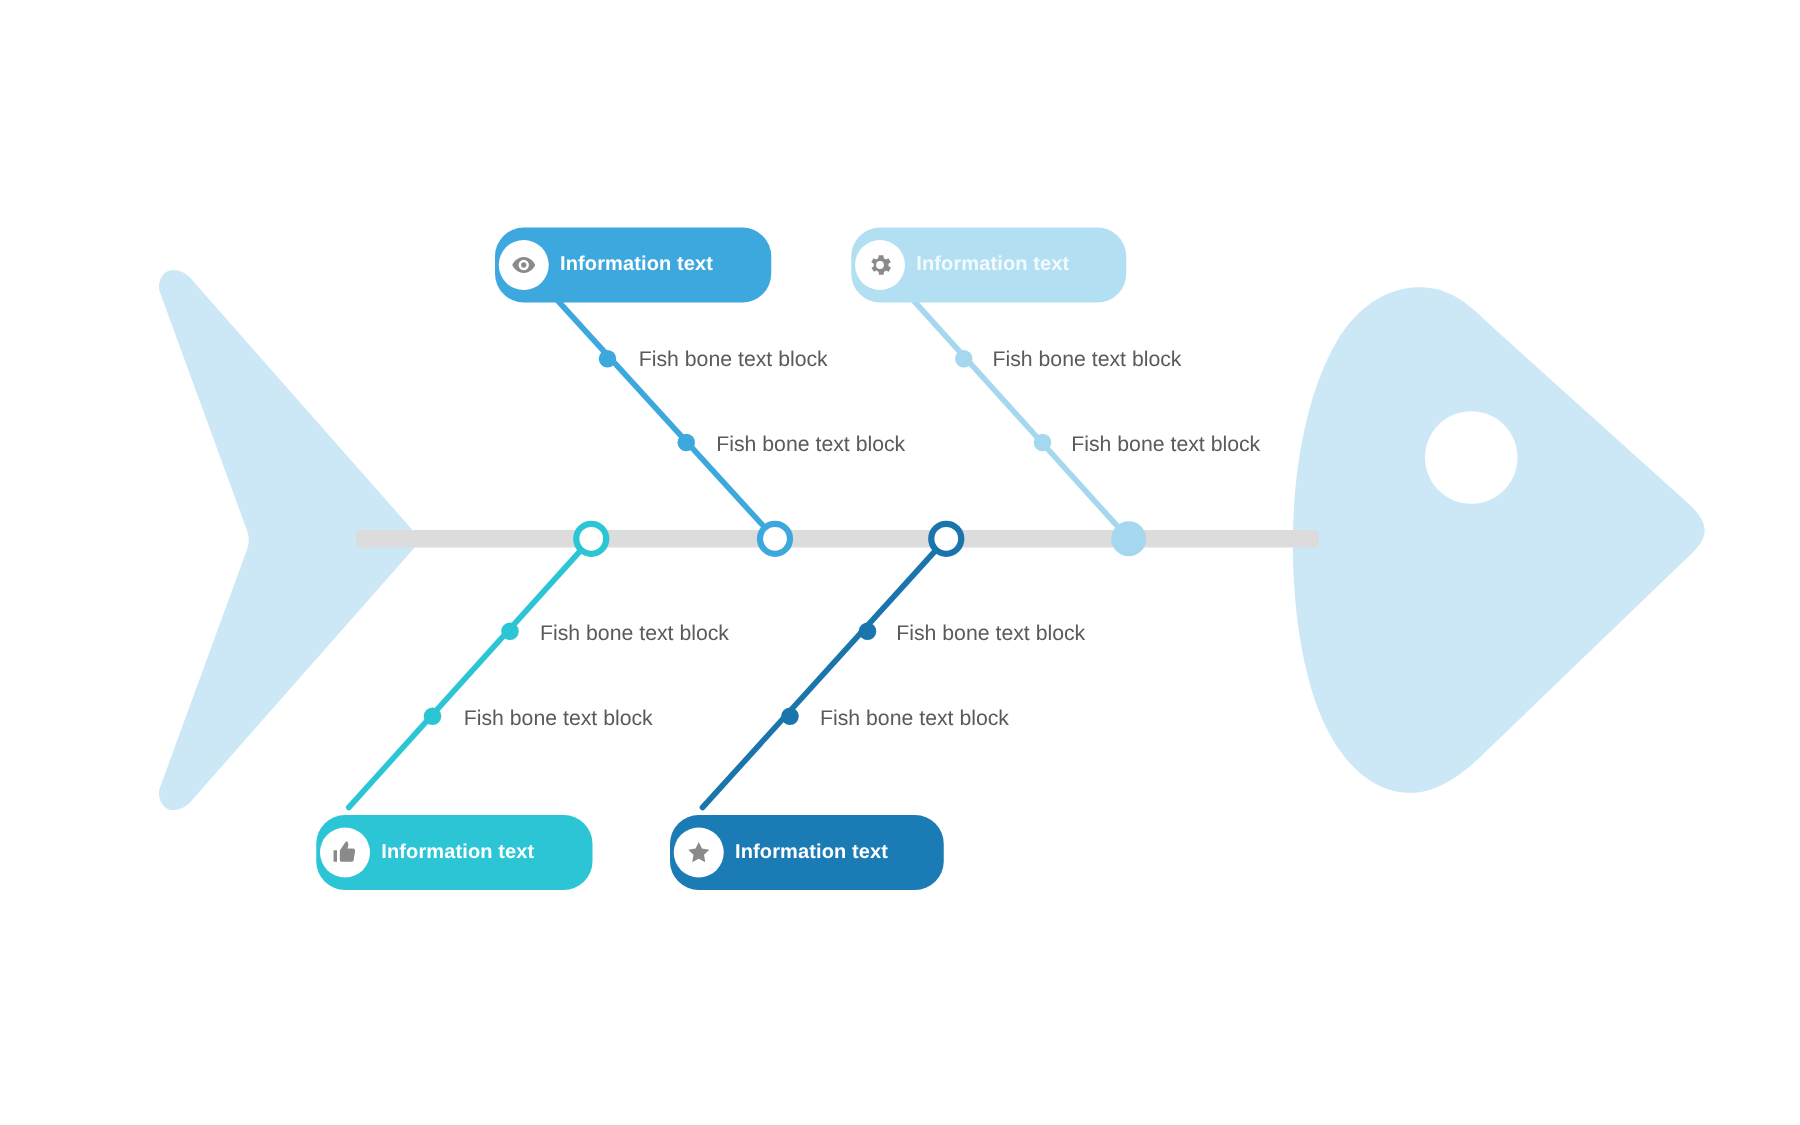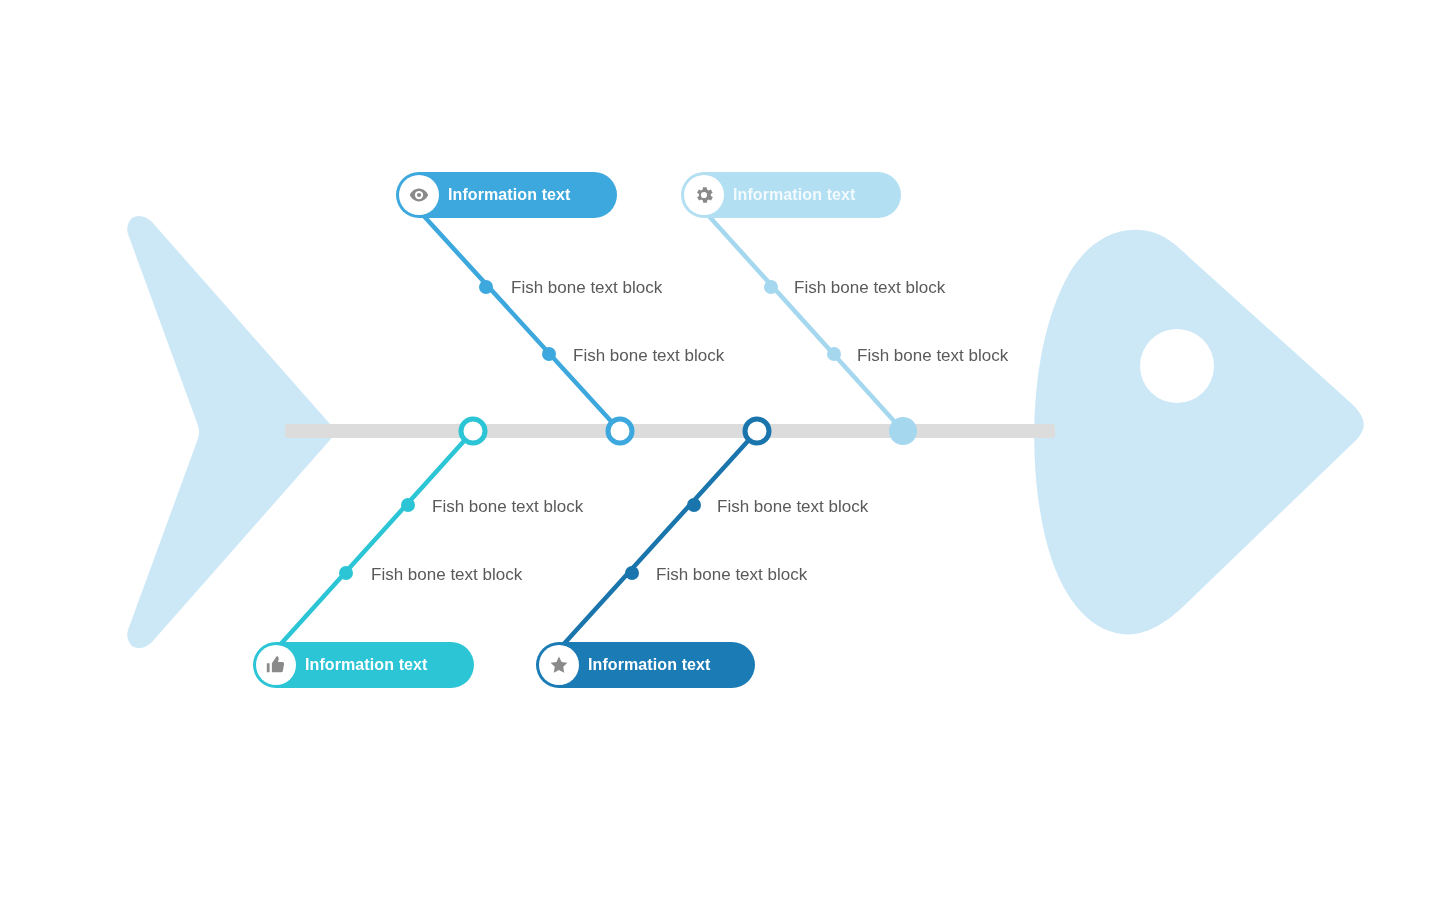--- a/index.html
+++ b/index.html
@@ -29,24 +29,25 @@
   }
   .bone-label {
     font-family: "Liberation Sans", sans-serif;
     font-size: 17px;
     fill: #5a5a5a;
   }
   .pill {
     position: absolute;
     display: flex;
     align-items: center;
-    height: 46px;
+    height: 60px;
     border-radius: 23px;
     box-sizing: border-box;
     padding-right: 22px;
+    margin-top: 10px;
   }
   .pill-icon {
     width: 40px;
     height: 40px;
     min-width: 40px;
     margin-left: 3px;
     margin-right: 9px;
     border-radius: 50%;
     background: #ffffff;
     display: flex;

